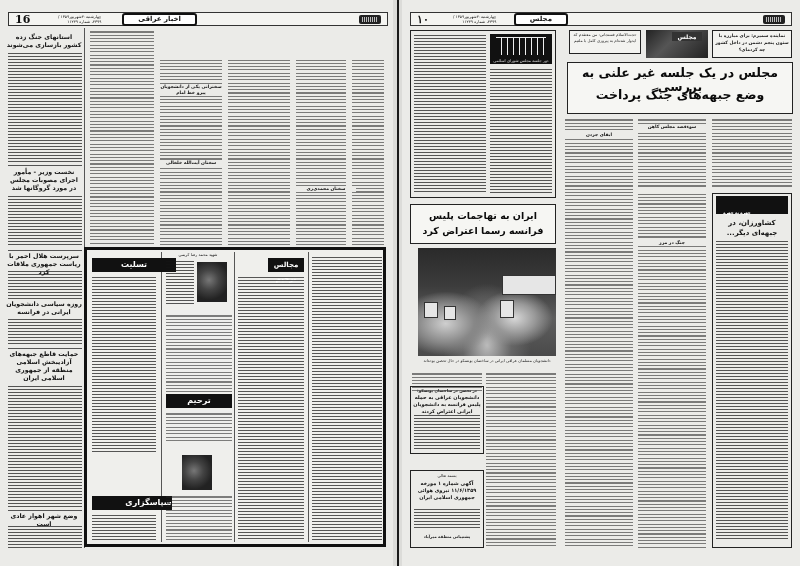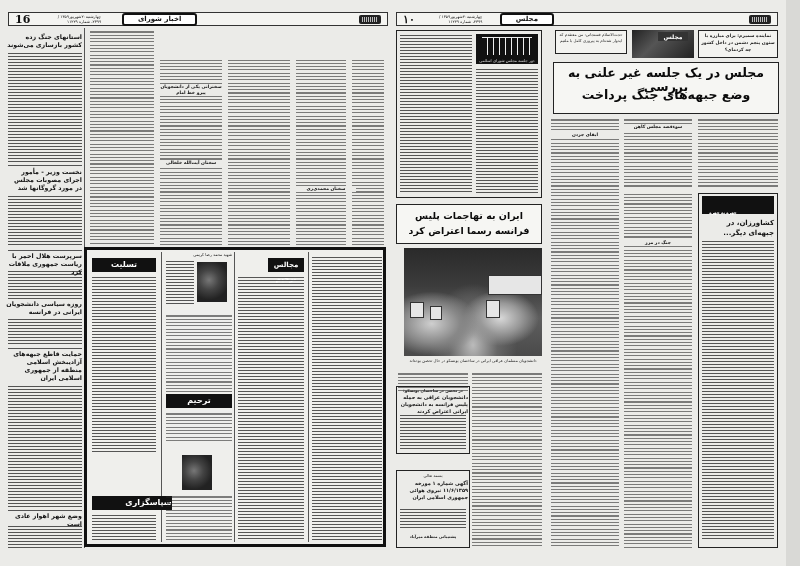--- a/index.html
+++ b/index.html
@@ -1,19 +1,19 @@
 <!DOCTYPE html>
 <html><head>
 <meta charset="utf-8">
 <style>
   html,body{margin:0;padding:0;}
   body{width:800px;height:566px;background:#d9d9d6;overflow:hidden;position:relative;font-family:"DejaVu Sans",sans-serif;color:#111;}
   .page{position:absolute;top:0;height:566px;background:#ebebe8;}
   .page.left{left:0;width:393px;}
-  .page.right{left:388px;width:398px;}
+  .page.right{left:402px;width:398px;}
   .gutter{position:absolute;left:393px;top:0;width:9px;height:566px;background:#dcdcd9;}
   .gutter-line{position:absolute;left:397px;top:0;width:2px;height:566px;background:#1a1a1a;}
   .header{position:absolute;top:12px;height:14px;border:1px solid #333;background:#f4f4f1;display:flex;align-items:center;justify-content:space-between;padding:0 6px;box-sizing:border-box;}
   .left .header{left:8px;width:380px;}
   .right .header{left:8px;width:382px;}
   .pgnum{font-family:"DejaVu Serif",serif;font-weight:bold;font-size:11px;}
   .date{font-size:4px;line-height:5px;direction:rtl;text-align:right;width:50px;}
   .section-box{border:2px solid #111;border-radius:3px;background:#fff;font-size:7px;font-weight:bold;padding:0 14px;height:9px;line-height:9px;direction:rtl;}
   .logo{width:22px;height:9px;background:#222;border-radius:2px;position:relative;}
   .logo:after{content:"";position:absolute;left:3px;top:2px;width:16px;height:5px;background:repeating-linear-gradient(90deg,#bbb 0 1px,#222 1px 2px);}
@@ -27,33 +27,33 @@
   .thickbox{position:absolute;border:3px solid #111;box-sizing:border-box;background:#efefec;}
   .blackbar{position:absolute;background:#111;color:#fff;font-weight:bold;direction:rtl;text-align:center;}
   .photo{position:absolute;background:radial-gradient(circle at 40% 45%,#777 0,#444 35%,#222 70%);}
   .crowd{position:absolute;background:
     radial-gradient(ellipse at 20% 70%,#cfcfcf 0,#888 18%,transparent 30%),
     radial-gradient(ellipse at 70% 65%,#d8d8d8 0,#999 15%,transparent 28%),
     radial-gradient(ellipse at 50% 90%,#bbb 0,#666 25%,transparent 45%),
     linear-gradient(180deg,#2a2a2a 0,#3c3c3c 35%,#5e5e5e 65%,#4a4a4a 100%);}
   .banner{position:absolute;background:#e6e6e6;border:1px solid #333;font-size:4px;line-height:6px;text-align:center;color:#222;}
   .caption{position:absolute;font-size:4px;line-height:5px;direction:rtl;text-align:center;color:#222;}
-  .small-title{position:absolute;direction:rtl;font-weight:bold;font-size:6.3px;line-height:8px;}
+  .small-title{position:absolute;direction:rtl;text-align:center;font-weight:bold;font-size:6.3px;line-height:8px;}
   .prison{position:absolute;background:#111;}
   .bars{position:absolute;left:6px;right:6px;top:3px;bottom:9px;background:repeating-linear-gradient(90deg,transparent 0 5px,#eee 5px 6px);border-top:1px solid #eee;}
   .prison-cap{position:absolute;bottom:1px;left:0;right:0;text-align:center;color:#ddd;font-size:4px;direction:rtl;}
 </style>
 </head>
 <body>
 
 <div class="page left">
   <div class="header">
     <span class="pgnum">16</span>
     <span class="date">چهارشنبه‌۲۰‌شهریور‌۱۳۵۹ / ۲۳۹۹، شماره ۱۱۲۲۹</span>
-    <span class="section-box">اخبار شورای</span>
+    <span class="section-box">اخبار عراقی</span>
     <span style="width:120px"></span>
     <span class="logo"></span>
   </div>
 
 
   <div class="rule-v" style="left:84px;top:28px;height:520px;"></div>
   <div class="small-title" style="left:6px;width:76px;top:33px;">استانهای جنگ زده کشور بازسازی می‌شوند</div>
   <div class="col dense" style="left:8px;top:52px;width:74px;height:110px;"></div>
   <div class="rule-h" style="left:8px;top:165px;width:74px;"></div>
   <div class="small-title" style="left:6px;width:76px;top:168px;">نخست وزیر - مأمور اجرای مصوبات مجلس در مورد گروگانها شد</div>
@@ -77,21 +77,21 @@
   <div class="col" style="left:352px;top:58px;width:32px;height:187px;"></div>
   <div class="sub" style="left:160px;width:62px;top:84px;font-size:4.5px;line-height:6px;">سخنرانی یکی از دانشجویان پیرو خط امام</div>
   <div class="sub" style="left:160px;width:62px;top:160px;font-size:4.5px;line-height:6px;">سخنان آیت‌الله خلخالی</div>
   <div class="sub" style="left:296px;width:60px;top:186px;font-size:4.5px;line-height:6px;">سخنان محمدی‌ری</div>
 
   <div class="thickbox" style="left:84px;top:247px;width:302px;height:300px;"></div>
   <div class="rule-v" style="left:161px;top:252px;height:290px;"></div>
   <div class="rule-v" style="left:234px;top:252px;height:290px;"></div>
   <div class="rule-v" style="left:308px;top:252px;height:290px;"></div>
 
-  <div class="blackbar" style="left:92px;top:258px;width:64px;height:14px;font-size:8px;line-height:14px;">تسلیت</div>
+  <div class="blackbar" style="left:92px;top:258px;width:84px;height:14px;font-size:8px;line-height:14px;">تسلیت</div>
   <div class="col dense" style="left:92px;top:276px;width:64px;height:178px;"></div>
   <div class="blackbar" style="left:92px;top:496px;width:47px;height:14px;font-size:8px;line-height:14px;padding-left:33px;">سپاسگزاری</div>
   <div class="col dense" style="left:92px;top:514px;width:64px;height:28px;"></div>
 
   <div class="small-title" style="left:164px;width:68px;top:252px;font-size:4px;line-height:5px;font-weight:normal;">شهید محمد رضا کریمی</div>
   <div class="photo" style="left:197px;top:262px;width:30px;height:40px;"></div>
   <div class="col dense" style="left:166px;top:260px;width:28px;height:44px;"></div>
   <div class="col" style="left:166px;top:314px;width:66px;height:80px;"></div>
   <div class="blackbar" style="left:166px;top:394px;width:66px;height:14px;font-size:8px;line-height:14px;">ترحیم</div>
   <div class="col" style="left:166px;top:412px;width:66px;height:30px;"></div>

